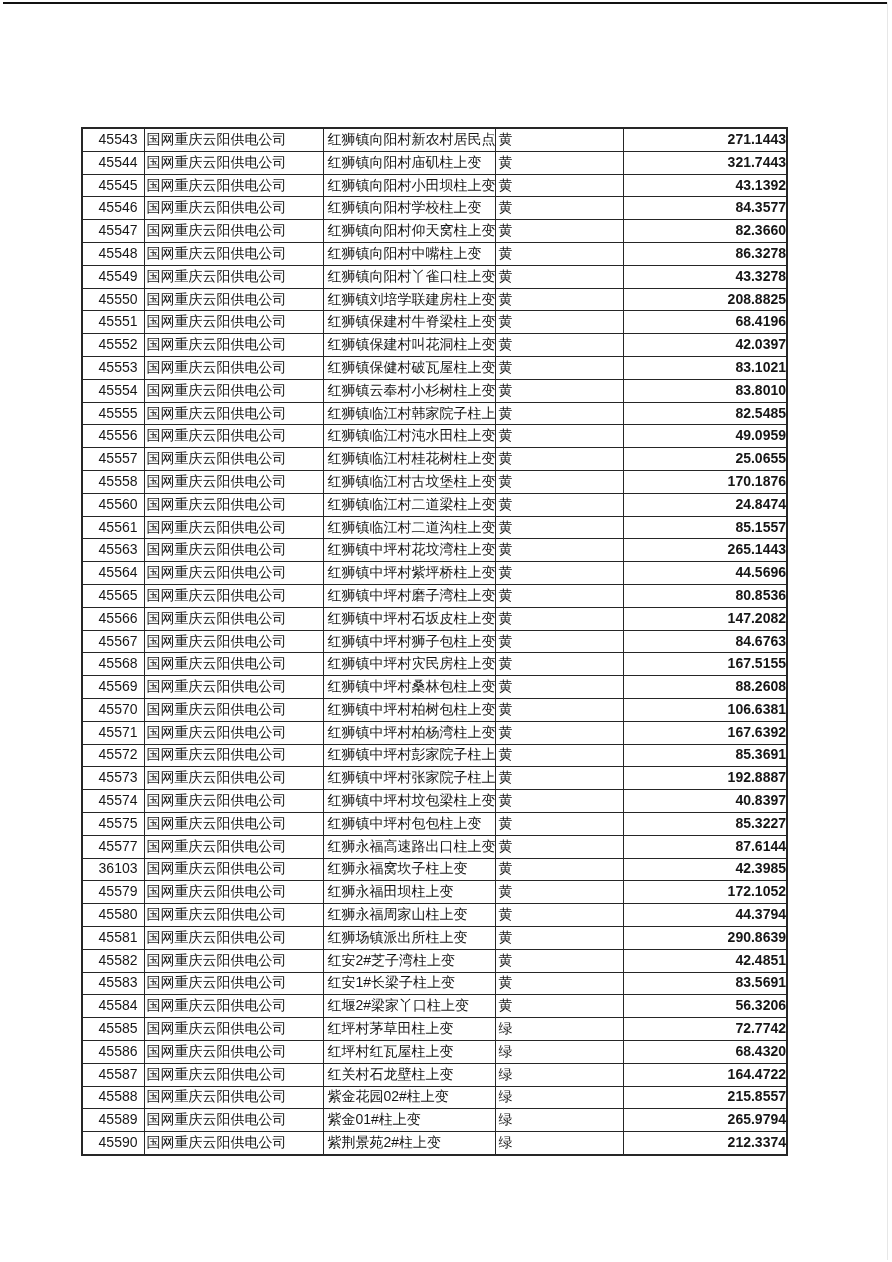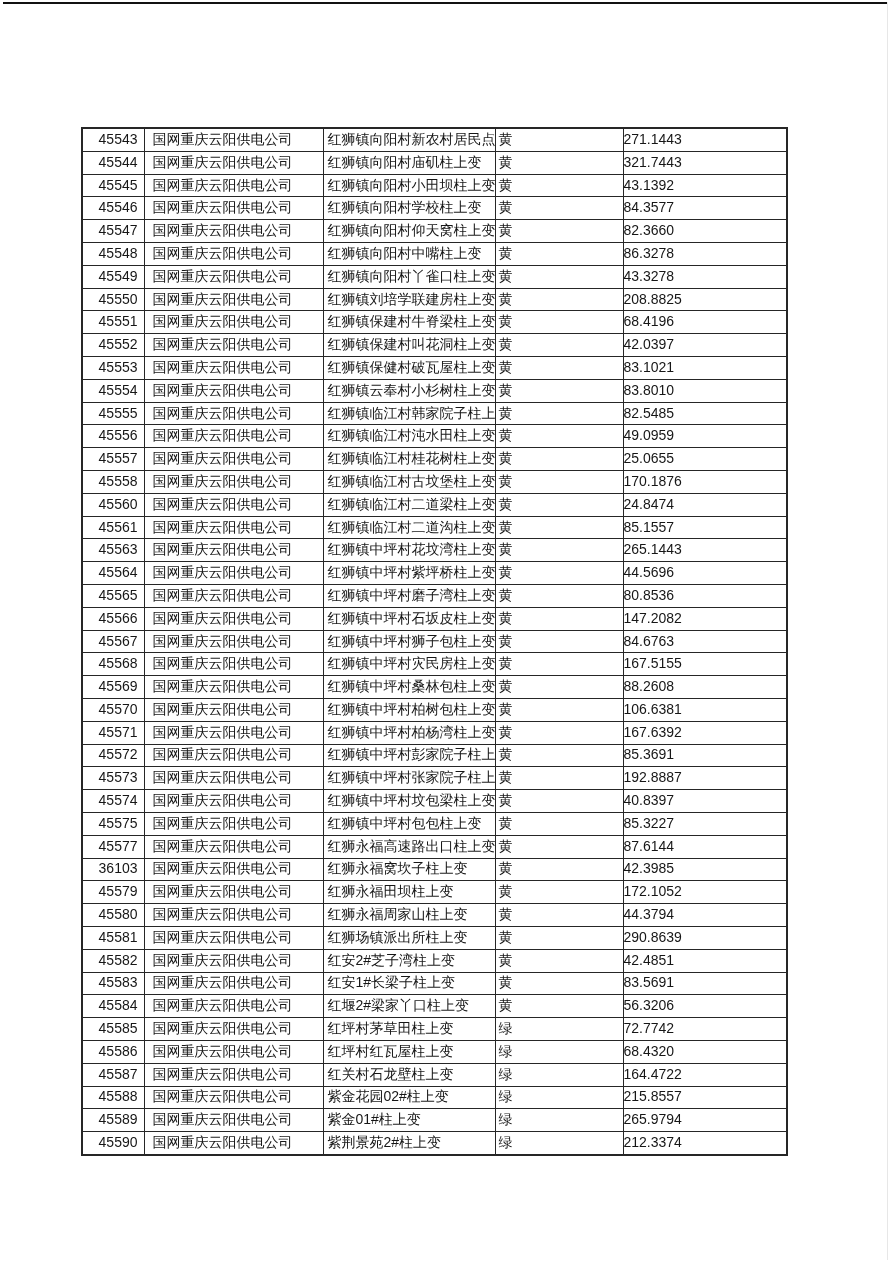--- a/index.html
+++ b/index.html
@@ -36,24 +36,24 @@
     height:19.9px;line-height:19.9px;
     overflow:hidden;white-space:nowrap;
     vertical-align:middle;
   }
   col.c-id{width:62px;}
   col.c-company{width:179px;}
   col.c-name{width:172px;}
   col.c-status{width:128px;}
   col.c-value{width:164px;}
   td.td-id{text-align:right;padding-right:6px;}
-  td.td-company{text-align:left;padding-left:8px;}
+  td.td-company{text-align:left;padding-left:2px;}
   td.td-name{text-align:left;padding-left:4px;}
   td.td-status{text-align:left;padding-left:3px;}
-  td.td-value{text-align:left;}
+  td.td-value{text-align:right;font-weight:bold;}
 </style>
 </head>
 <body>
 
 <div class="top-rule"></div>
 <div class="right-edge"></div>
 
 <table class="data">
   <colgroup>
     <col class="c-id">

